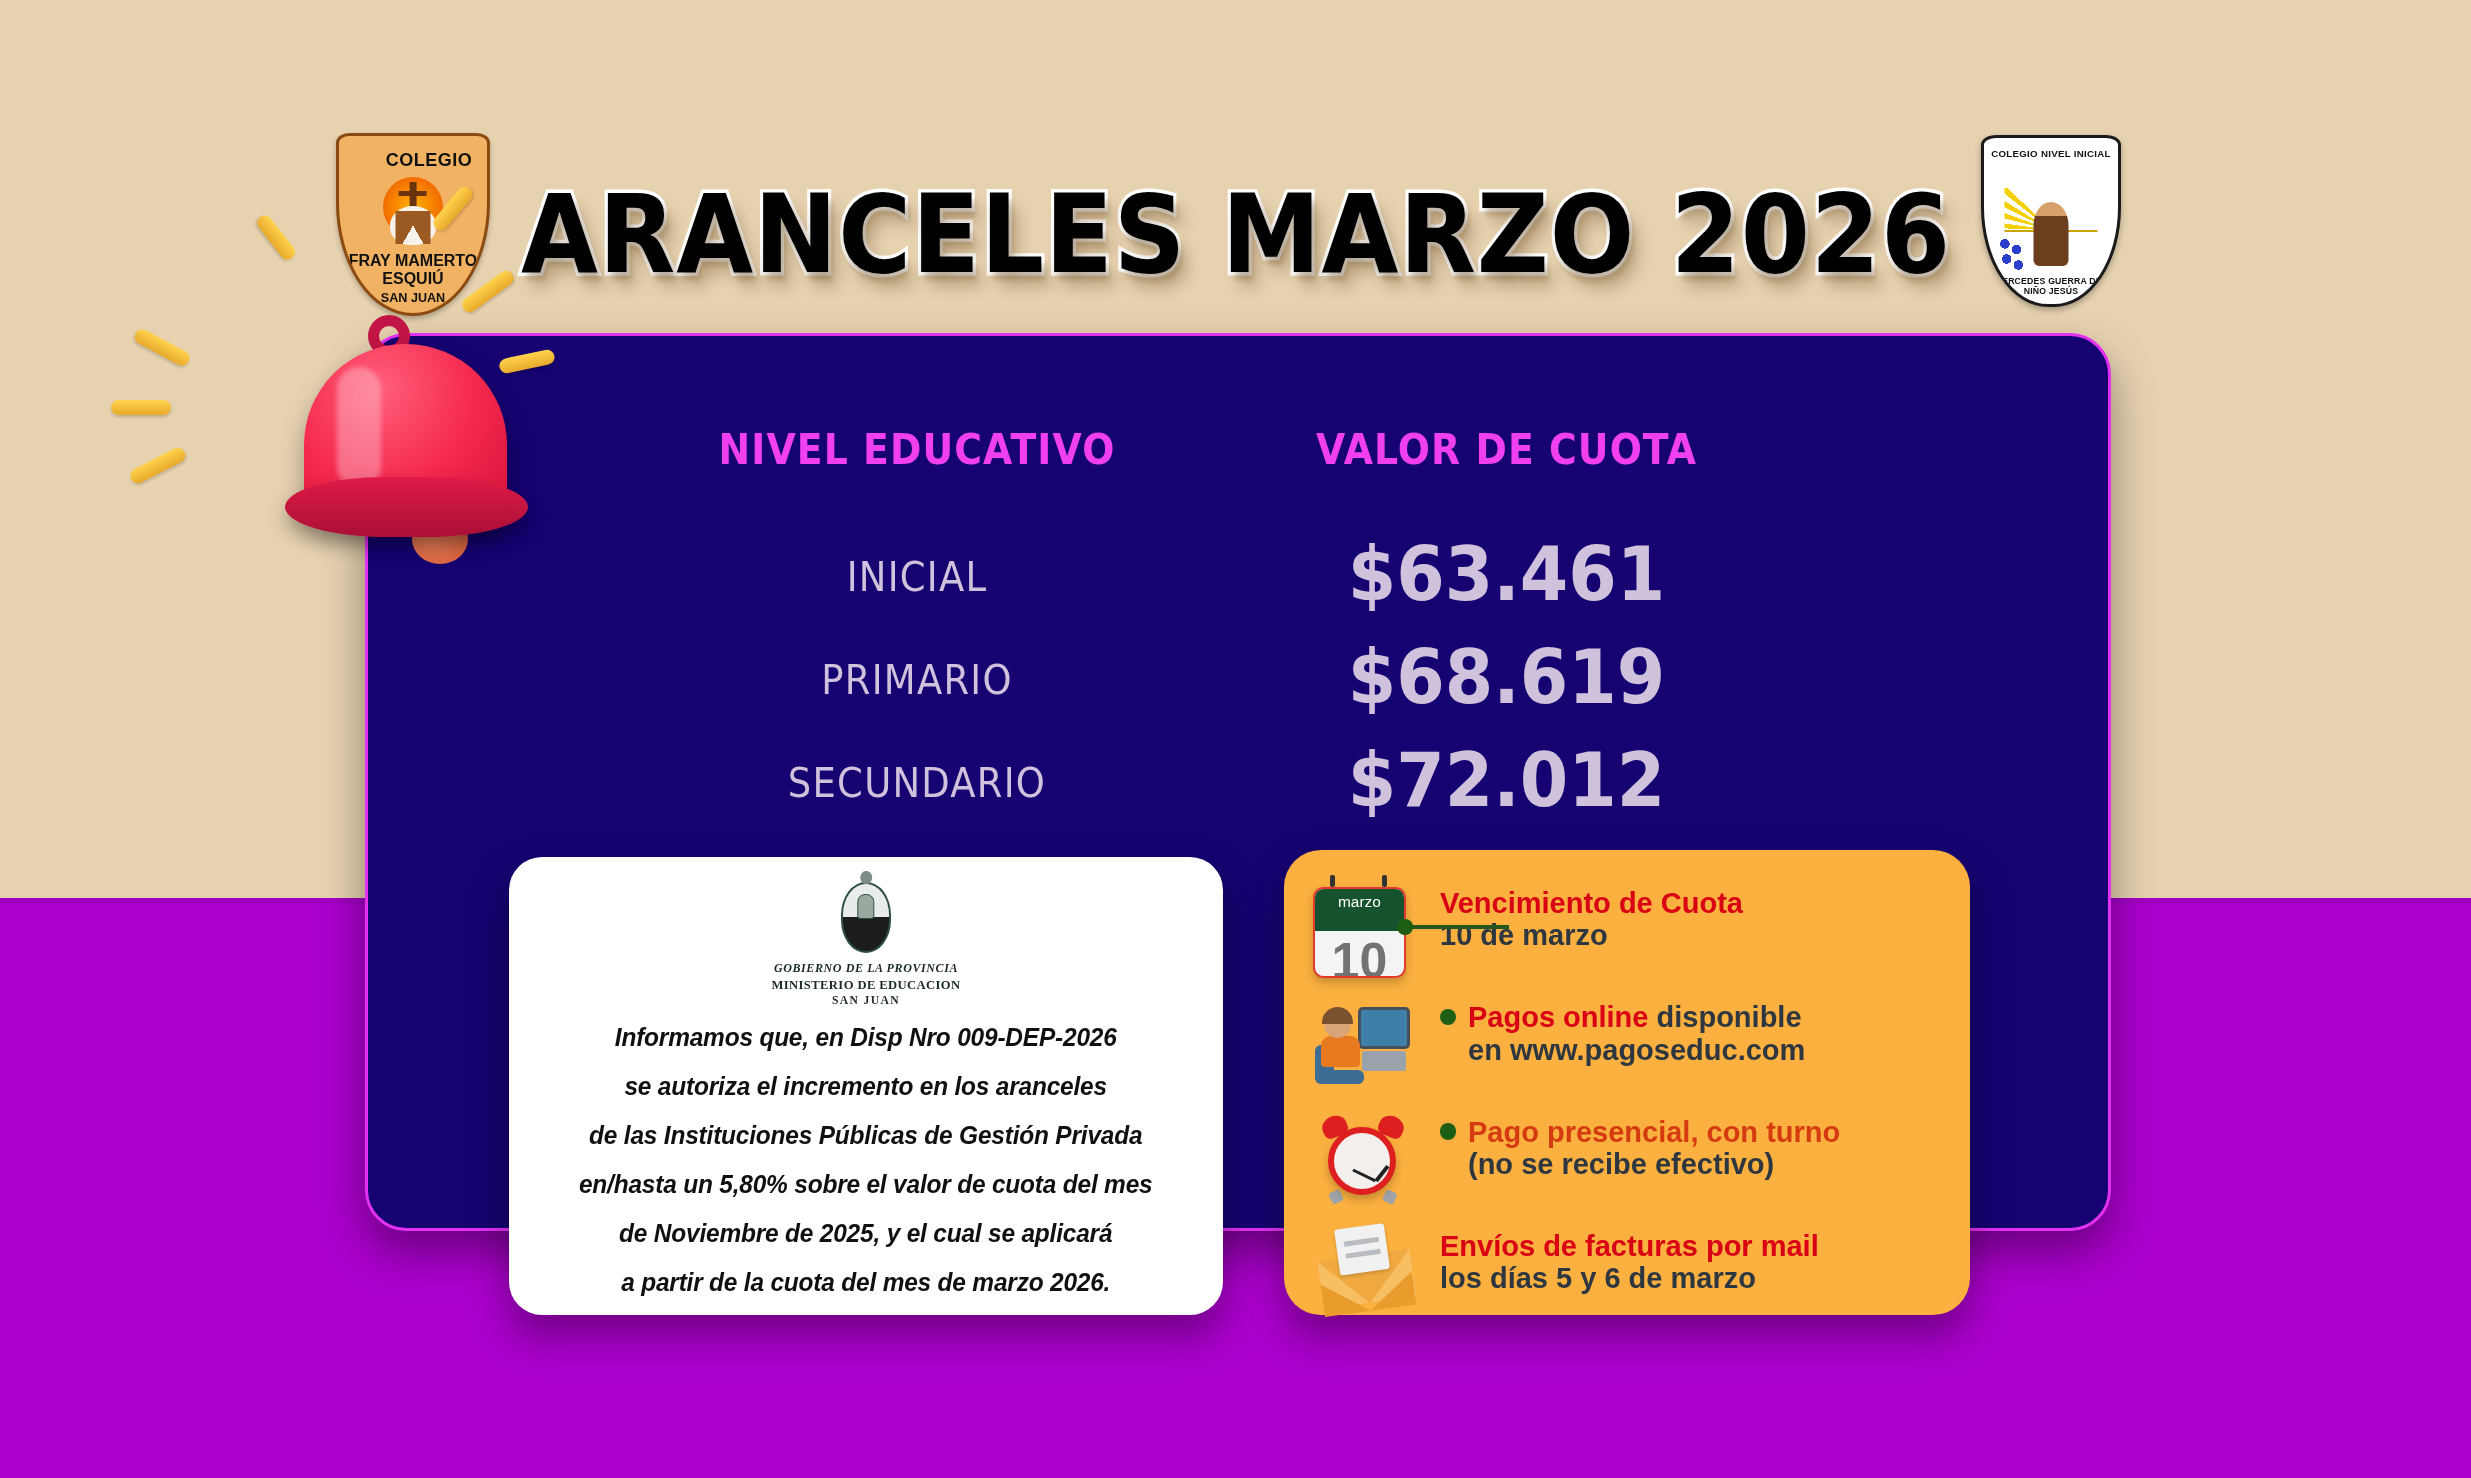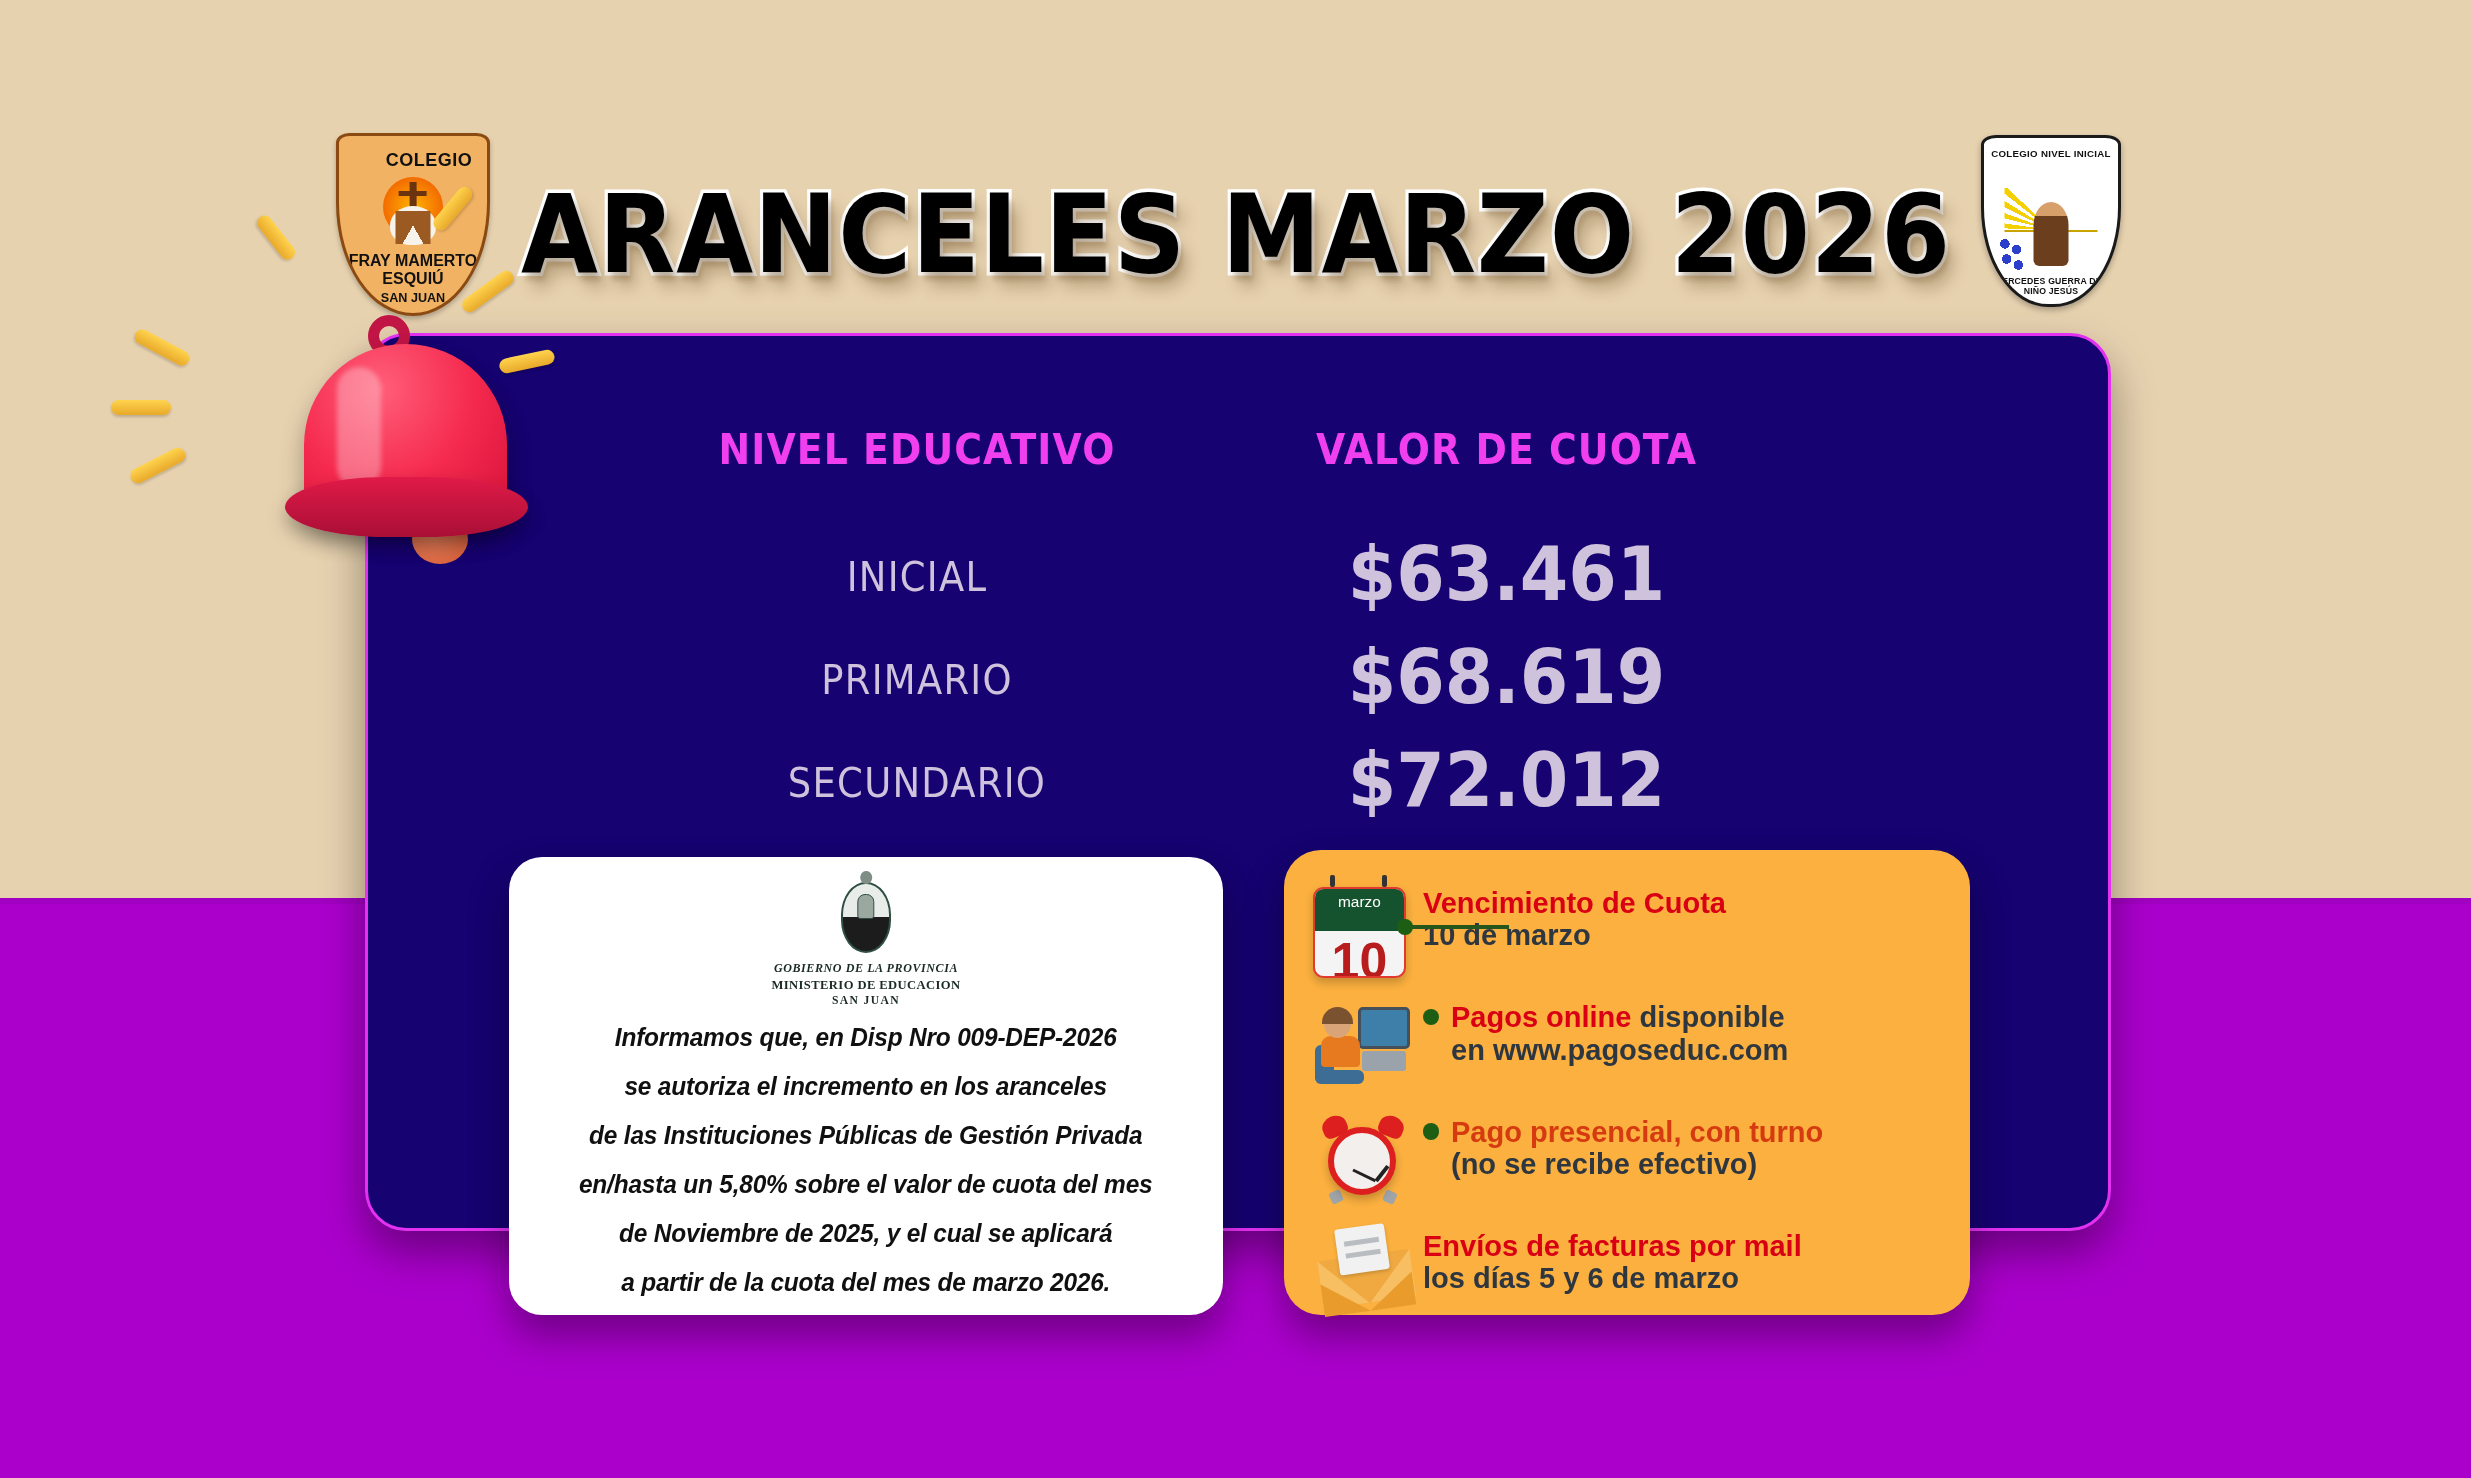--- a/index.html
+++ b/index.html
@@ -255,21 +255,21 @@
   
   .orange-card{
     position:absolute; left:1284px; top:850px; width:686px; height:465px;
     background:#FBB03F; border-radius:37px;
     box-shadow:0 21px 39px rgba(0,0,0,.35);
     z-index:9;
     padding:31px 25px;
   }
   .oc-item{ position:relative; display:flex; align-items:flex-start; margin-bottom:17.4px; }
   .oc-icon{ width:114px; flex:0 0 114px; height:97px; position:relative; }
-  .oc-text{ flex:1; padding-top:5.8px; }
+  .oc-text{ flex:1; padding-top:5.8px;margin-left:17px; }
   .oc-l1{ font-size:29px; font-weight:bold; line-height:1.12; }
   .oc-l2{ font-size:29px; font-weight:bold; line-height:1.12; color:#2E3740; }
   .red{ color:#D90014; }
   .darkred{ color:#D63A10;text-align:center; }
   .bullet{
     display:inline-block; width:16.4px; height:16.4px; border-radius:50%;
     background:#1D5E14; margin-right:11.6px; vertical-align:1.9px;
   }
   .conn{
     position:absolute; left:100px; top:44px; width:100px; height:3.9px; background:#24561D; z-index:3;
@@ -283,21 +283,21 @@
   .cal{
     position:absolute; left:3.9px; top:5.8px; width:93px; height:91px;
     background:#F4F4F4; border-radius:10.6px; border:2.9px solid #E23A2E;
     box-shadow:0 4.8px 8.7px rgba(0,0,0,.2); overflow:hidden;
   }
   .cal .hd{
     height:42px; background:#14532d; color:#fff;
     font-size:15.4px; font-weight:normal; text-align:center; line-height:25px;
   }
   .cal .dy{
-    font-size:50px; font-weight:bold; color:#b91c1c; text-align:center;
+    font-size:50px; font-weight:bold; color:#737373; text-align:center;
     line-height:60px;
   }
   .cal-pin{ position:absolute; top:-5.8px; width:4.8px; height:11.6px; background:#333; border-radius:1.9px; z-index:4;}
   .cal-pin.a{ left:21px; } .cal-pin.b{ left:73px; }
 
   
   .pc{ position:absolute; left:5.8px; top:3.9px; width:97px; height:91px; }
   .pc .mon{ position:absolute; right:1.9px; top:7.7px; width:52px; height:42px;
             background:#3D7FA8; border:3.9px solid #46505B; border-radius:4.8px; }
   .pc .base{ position:absolute; right:5.8px; top:52px; width:44px; height:19.3px;

